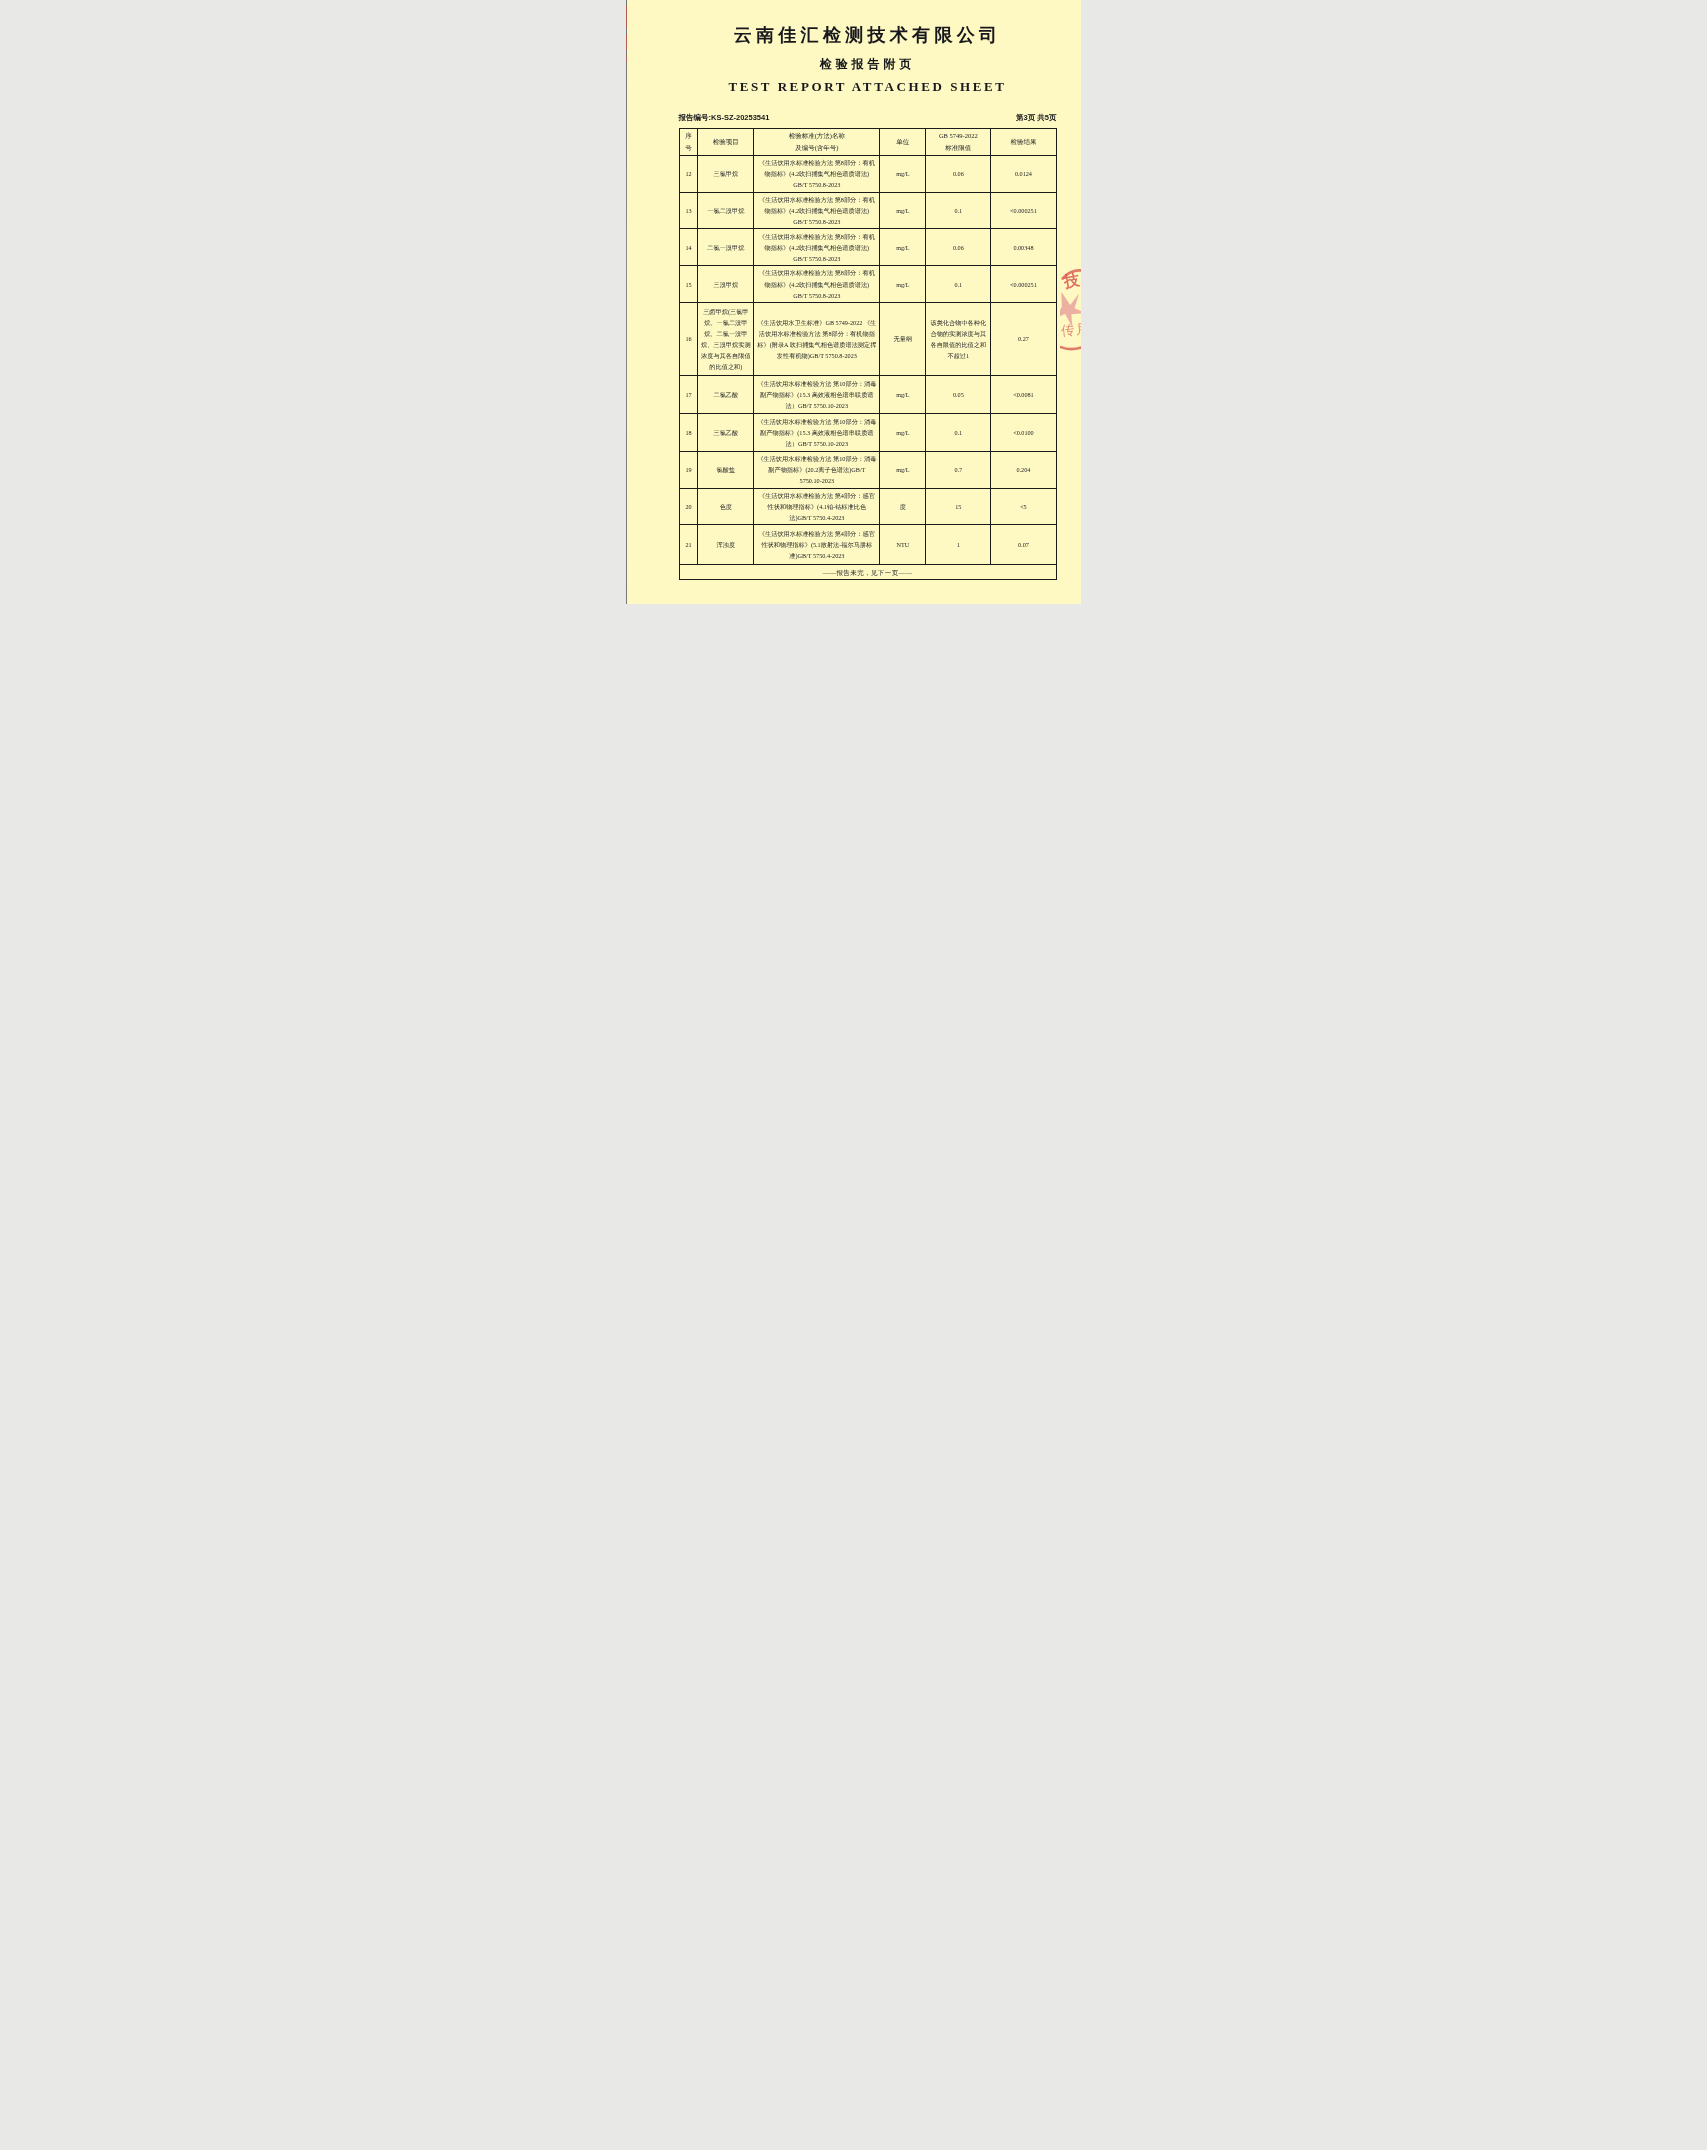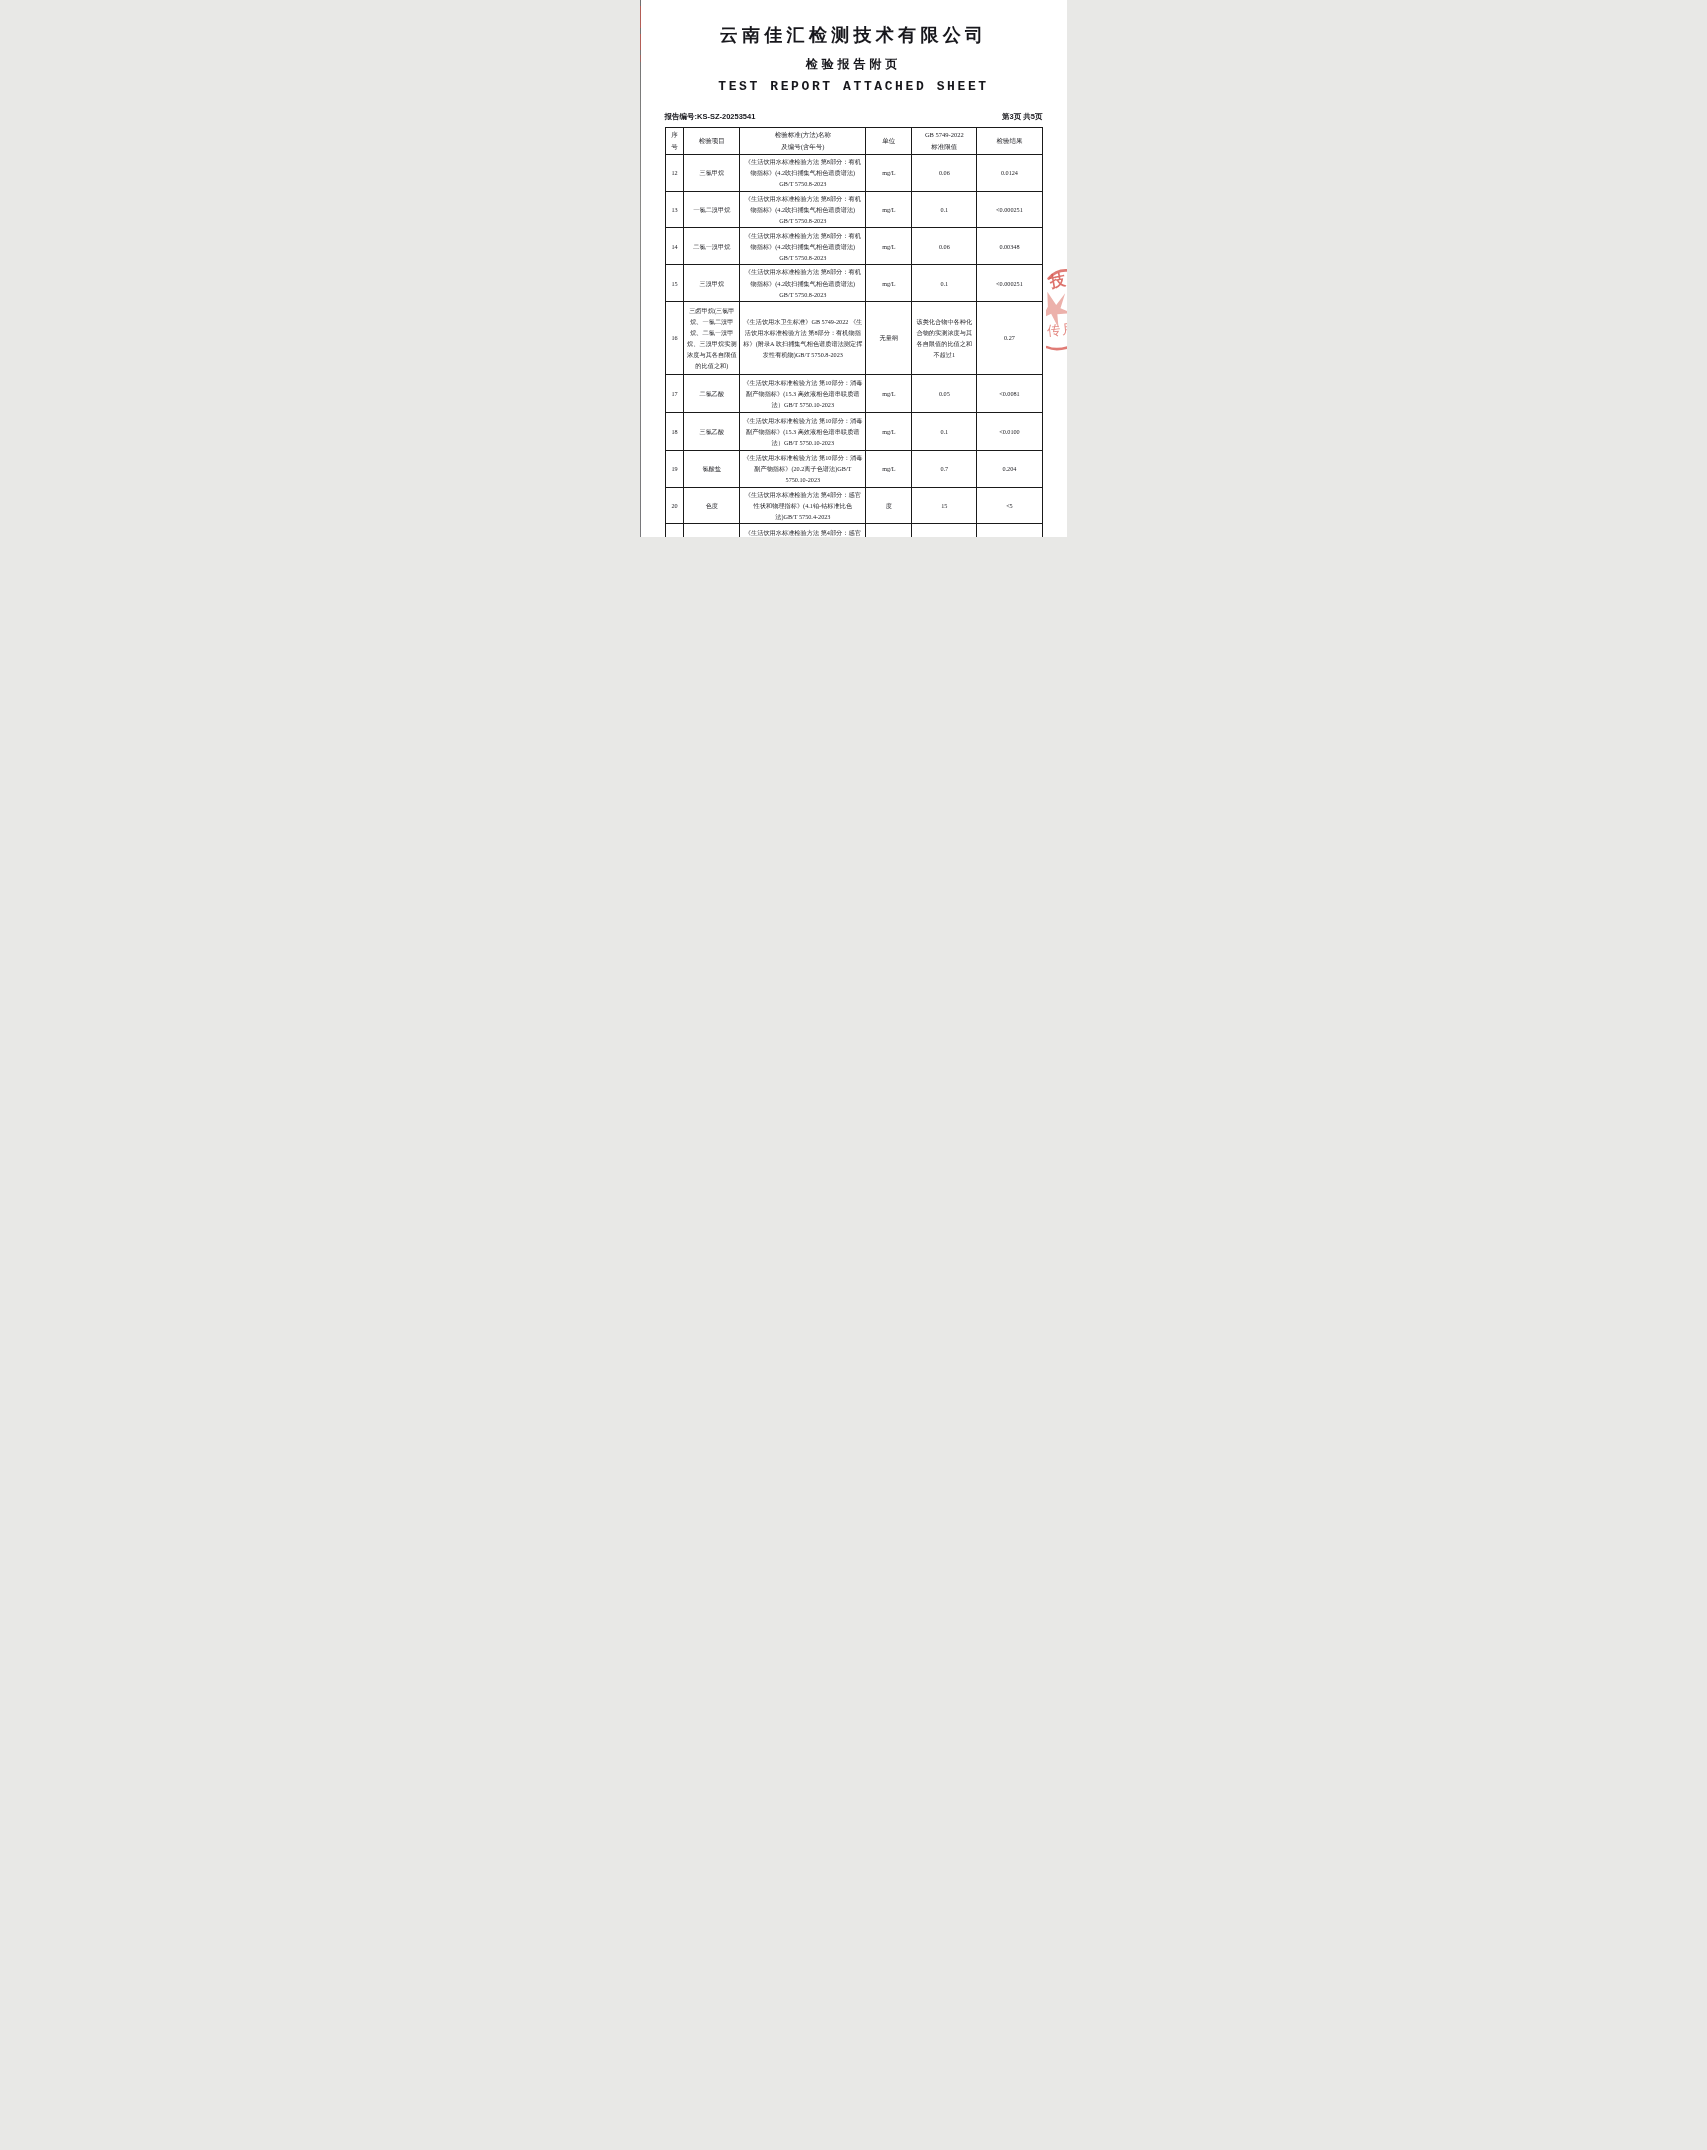--- a/index.html
+++ b/index.html
@@ -1,23 +1,24 @@
 <!DOCTYPE html>
 <html style="font-size:6.9px"><head>
 <meta charset="utf-8">
 <style>
   html,body{margin:0;padding:0;background:#e8e8e6;}
   .page{
     position:relative;
-    width:427px;height:537px;
+    width:427px;height:604px;
     margin:0 auto;
-    background:#ffffff;
+    background:#fef9c3;
     overflow:hidden;
     font-family:"Liberation Serif","DejaVu Serif",serif;
     color:#1d1d22;
+    padding-left:28px;
   }
   
   .edge-strip{position:absolute;left:0;top:0;width:1.3px;height:100%;
     background:linear-gradient(180deg,#6f6f6f,#8a8a88 40%,#77777a);}
   .red-dash{position:absolute;left:0;width:1.3px;background:#c4574f;opacity:.8;}
   .rd1{top:6px;height:21.5px;}
   .rd2{top:34px;height:16.3px;}
   .rd3{top:55px;height:6.9px;opacity:.55;}
 
   .title-cn{
@@ -27,21 +28,21 @@
     color:#17171c;white-space:nowrap;
   }
   .subtitle-cn{
     margin:8.6px 0 0 0;text-align:center;
     font-family:"Liberation Sans","DejaVu Sans",sans-serif;
     font-weight:bold;font-size:12px;letter-spacing:3.9px;
     color:#17171c;
   }
   .title-en{
     margin:6.9px 0 0 0;text-align:center;
-    font-family:Liberation Mono, monospace;
+    font-family:Liberation Serif, serif;
     font-weight:bold;font-size:13px;letter-spacing:2.6px;
     color:#17171c;white-space:nowrap;
   }
   .meta-row{
     width:378px;margin:18px auto 0 auto;
     display:flex;justify-content:space-between;align-items:flex-end;
     font-family:"Liberation Sans","DejaVu Sans",sans-serif;
     font-weight:bold;font-size:7.5px;color:#17171c;
   }
   table.report{

